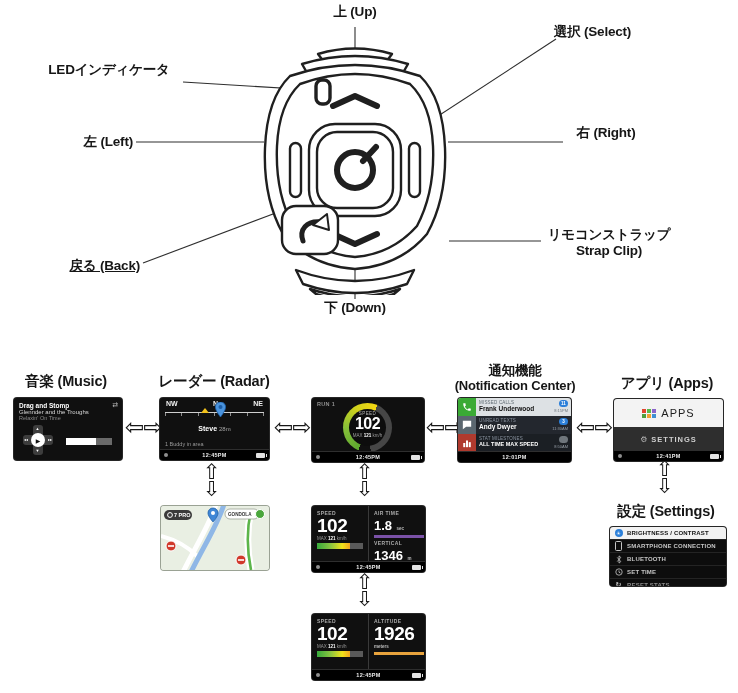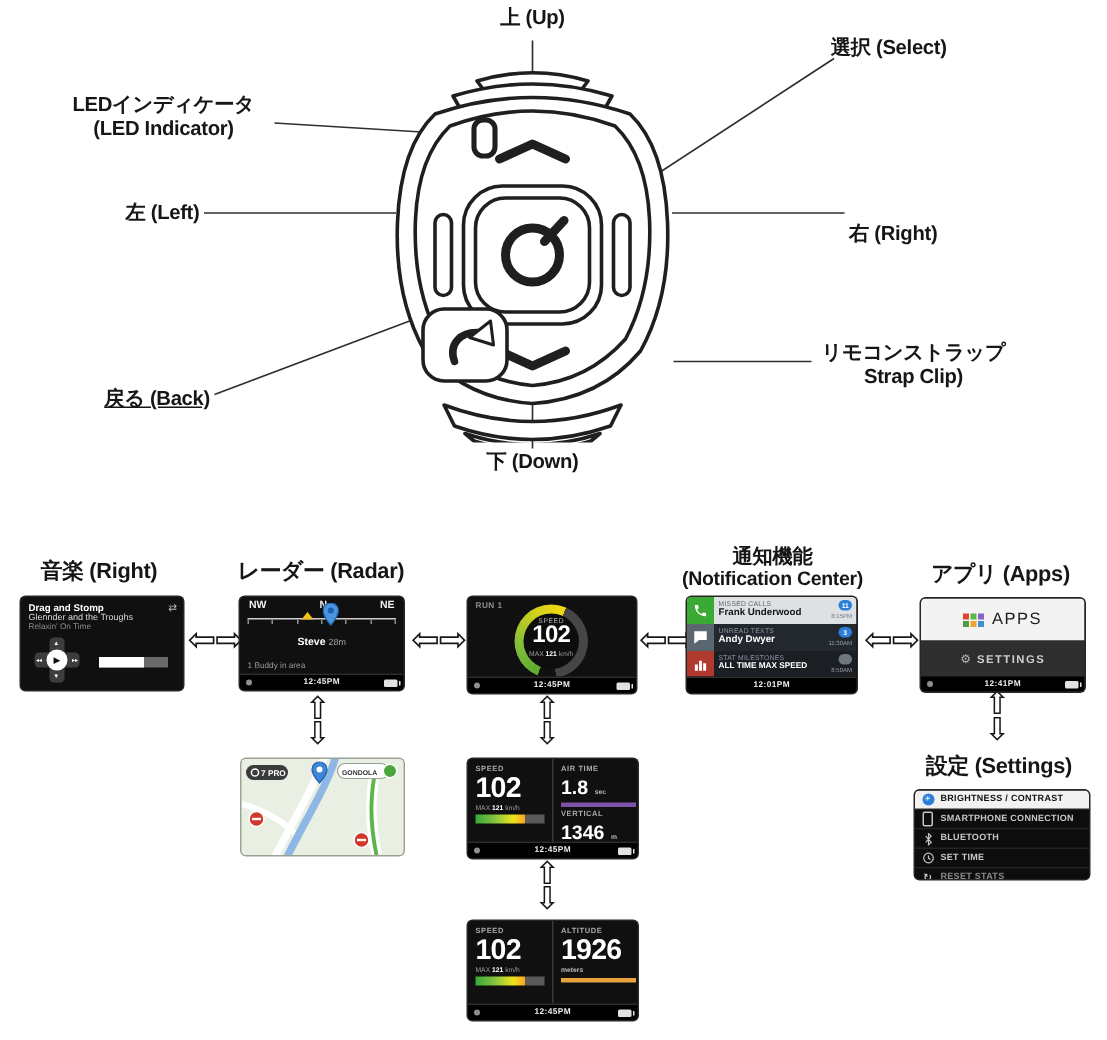--- a/index.html
+++ b/index.html
@@ -139,32 +139,31 @@
       <path d="M97 174 L83 185 L99 190 Z" stroke-width="2"></path>
       <path d="M66 230 Q125 252 184 230 L177 244 Q125 262 73 244 Z"></path>
       <path d="M80 249 Q125 264 170 249 L164 254 Q125 266 86 254 Z"></path>
     </g>
   </svg>
 
   <div class="lbl ctr" style="left:315px;top:4px;width:80px;">上 (Up)</div>
   <div class="lbl ctr" style="left:545px;top:24px;width:95px;">選択 (Select)</div>
   <div class="lbl ctr" style="left:38px;top:62px;width:142px;">
     <div>LEDインディケータ</div>
-    <div>(LED Indicator)</div>
   </div>
   <div class="lbl rt" style="left:55px;top:134px;width:78px;">左 (Left)</div>
-  <div class="lbl" style="left:566px;top:148px;width:80px;">右 (Right)</div>
+  <div class="lbl" style="left:566px;top:125px;width:80px;text-align:center;">右 (Right)</div>
   <div class="lbl rt" style="left:52px;top:258px;width:88px;text-decoration:underline;">戻る (Back)</div>
   <div class="lbl ctr" style="left:543px;top:227px;width:132px;">
     <div>リモコンストラップ</div>
     <div>Strap Clip)</div>
   </div>
   <div class="lbl ctr" style="left:315px;top:300px;width:80px;">下 (Down)</div>
 
-  <div class="lbl ctr" style="left:8px;top:373px;width:116px;font-size:14.5px;">音楽 (Right)</div>
+  <div class="lbl ctr" style="left:8px;top:373px;width:116px;font-size:14.5px;">音楽 (Music)</div>
   <div class="lbl ctr" style="left:150px;top:373px;width:128px;font-size:14.5px;">レーダー (Radar)</div>
   <div class="lbl ctr" style="left:442px;top:363px;width:146px;font-size:13.5px;">
     <div>通知機能</div>
     <div style="font-size:13px;">(Notification Center)</div>
   </div>
   <div class="lbl ctr" style="left:600px;top:503px;width:132px;font-size:14.5px;">設定 (Settings)</div>
   <div class="lbl ctr" style="left:602px;top:375px;width:130px;font-size:14.5px;">アプリ (Apps)</div>
 
   <div class="arrowh" style="left:125px;top:414px;"><span>⇦</span><span>⇨</span></div>
   <div class="arrowh" style="left:274px;top:414px;"><span>⇦</span><span>⇨</span></div>

